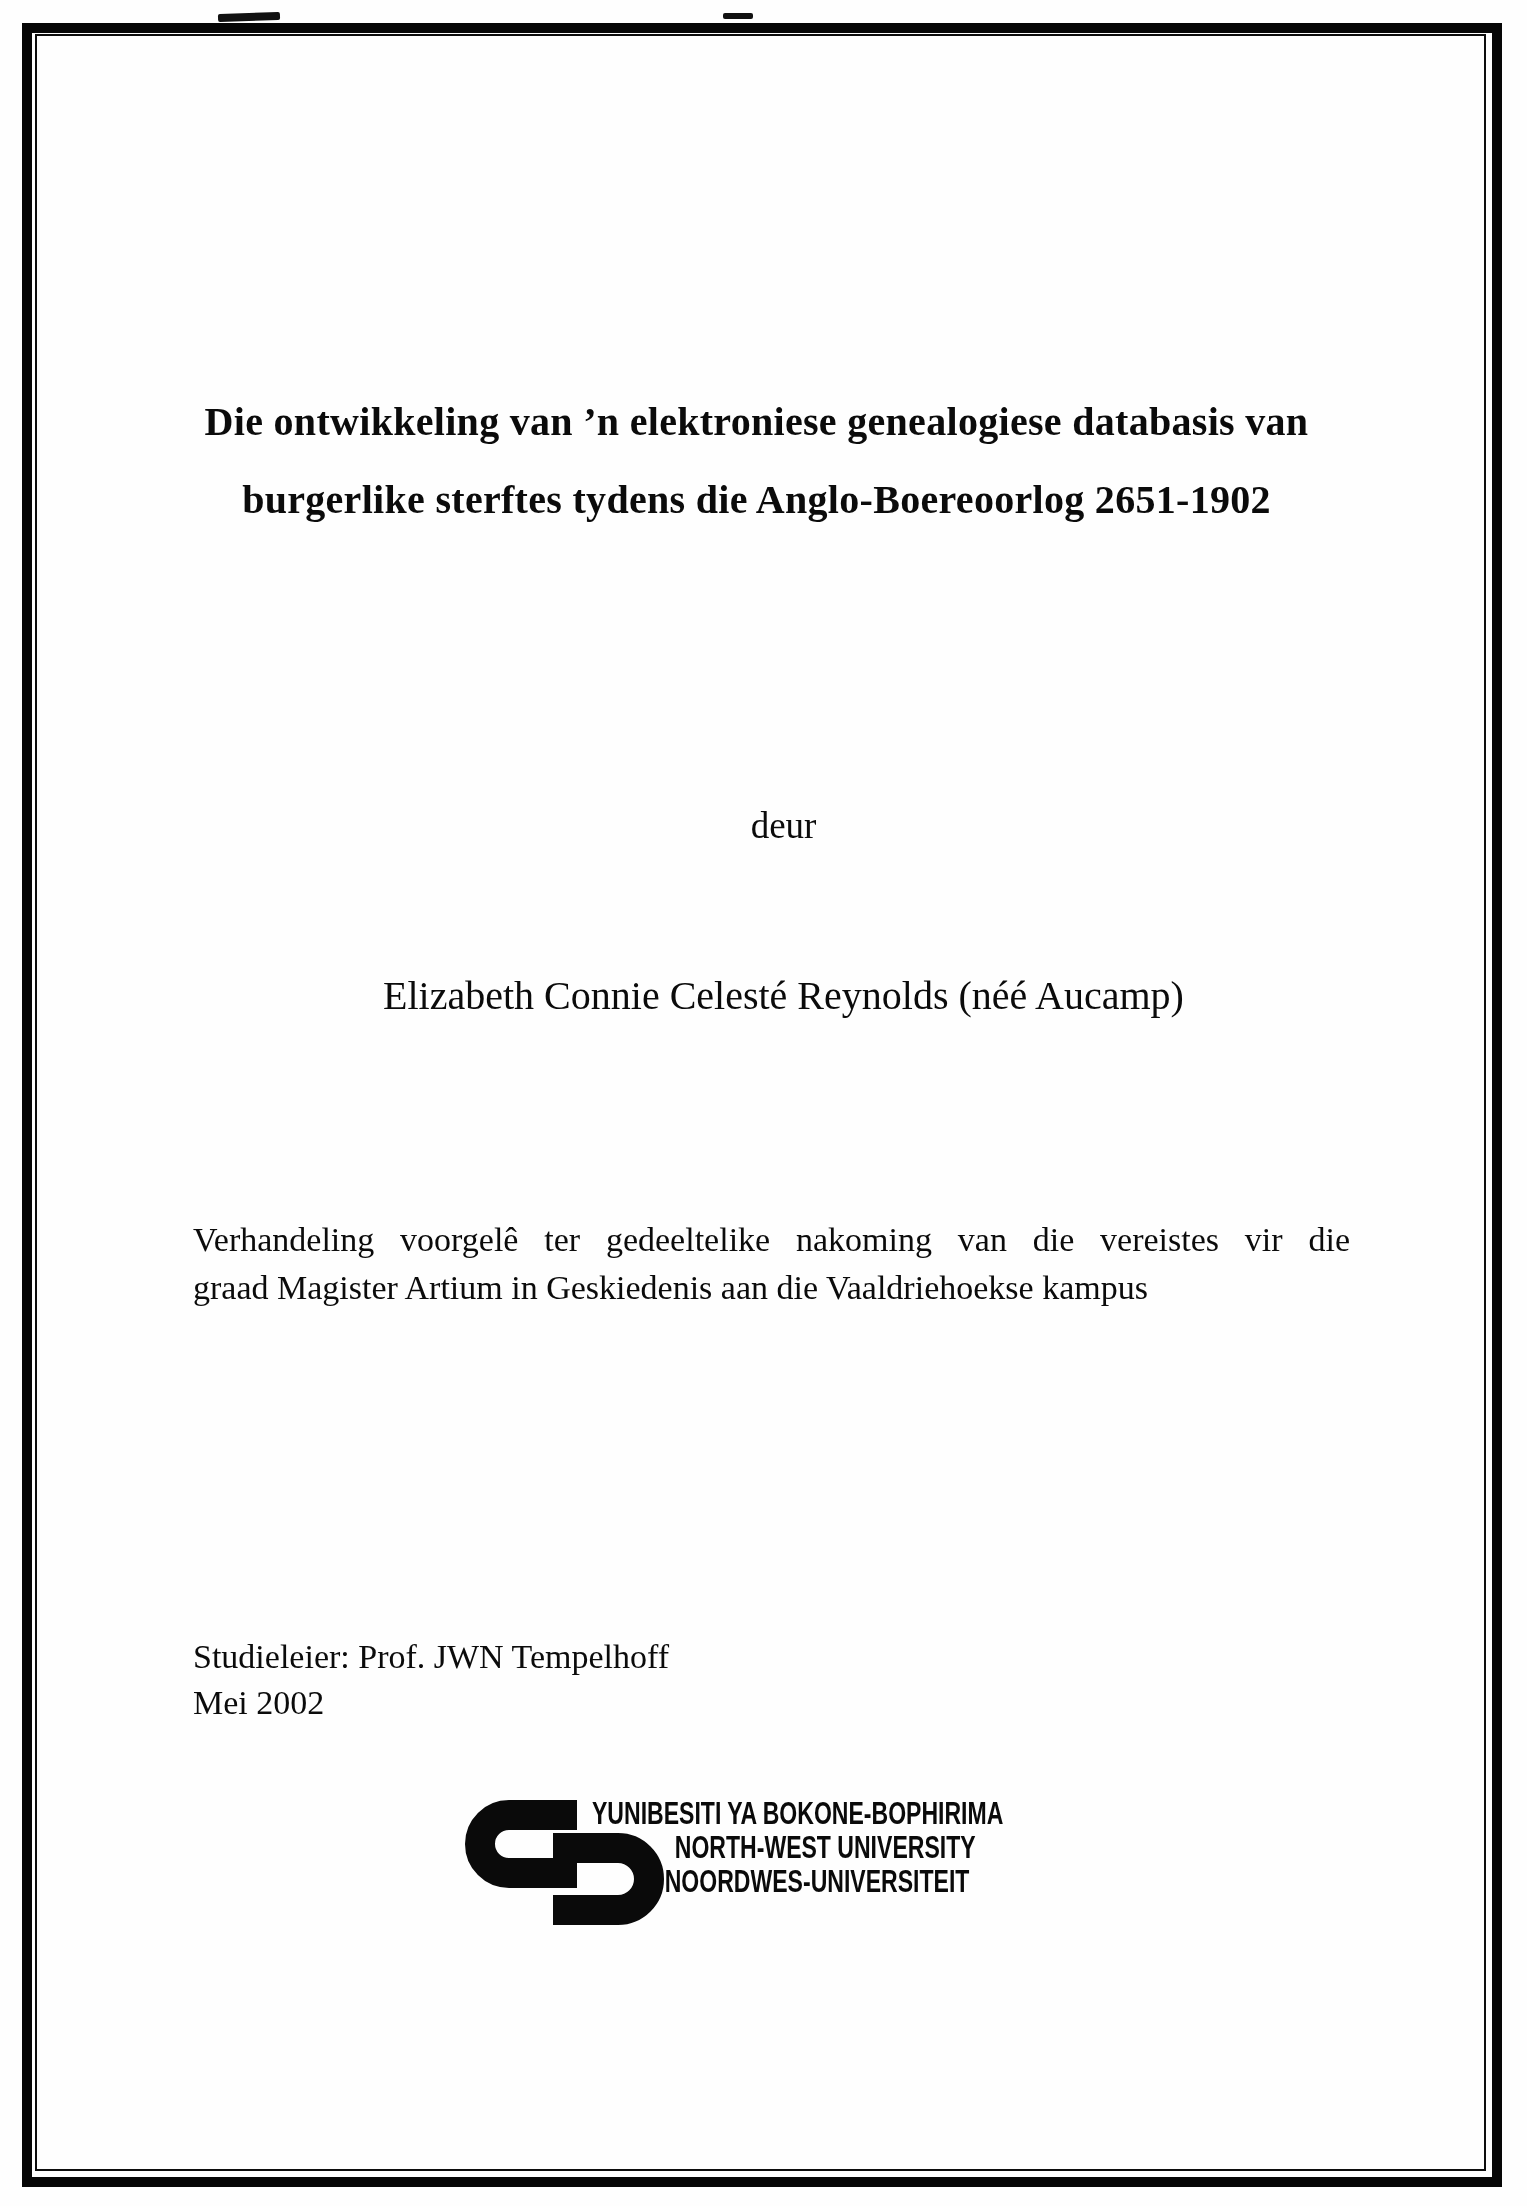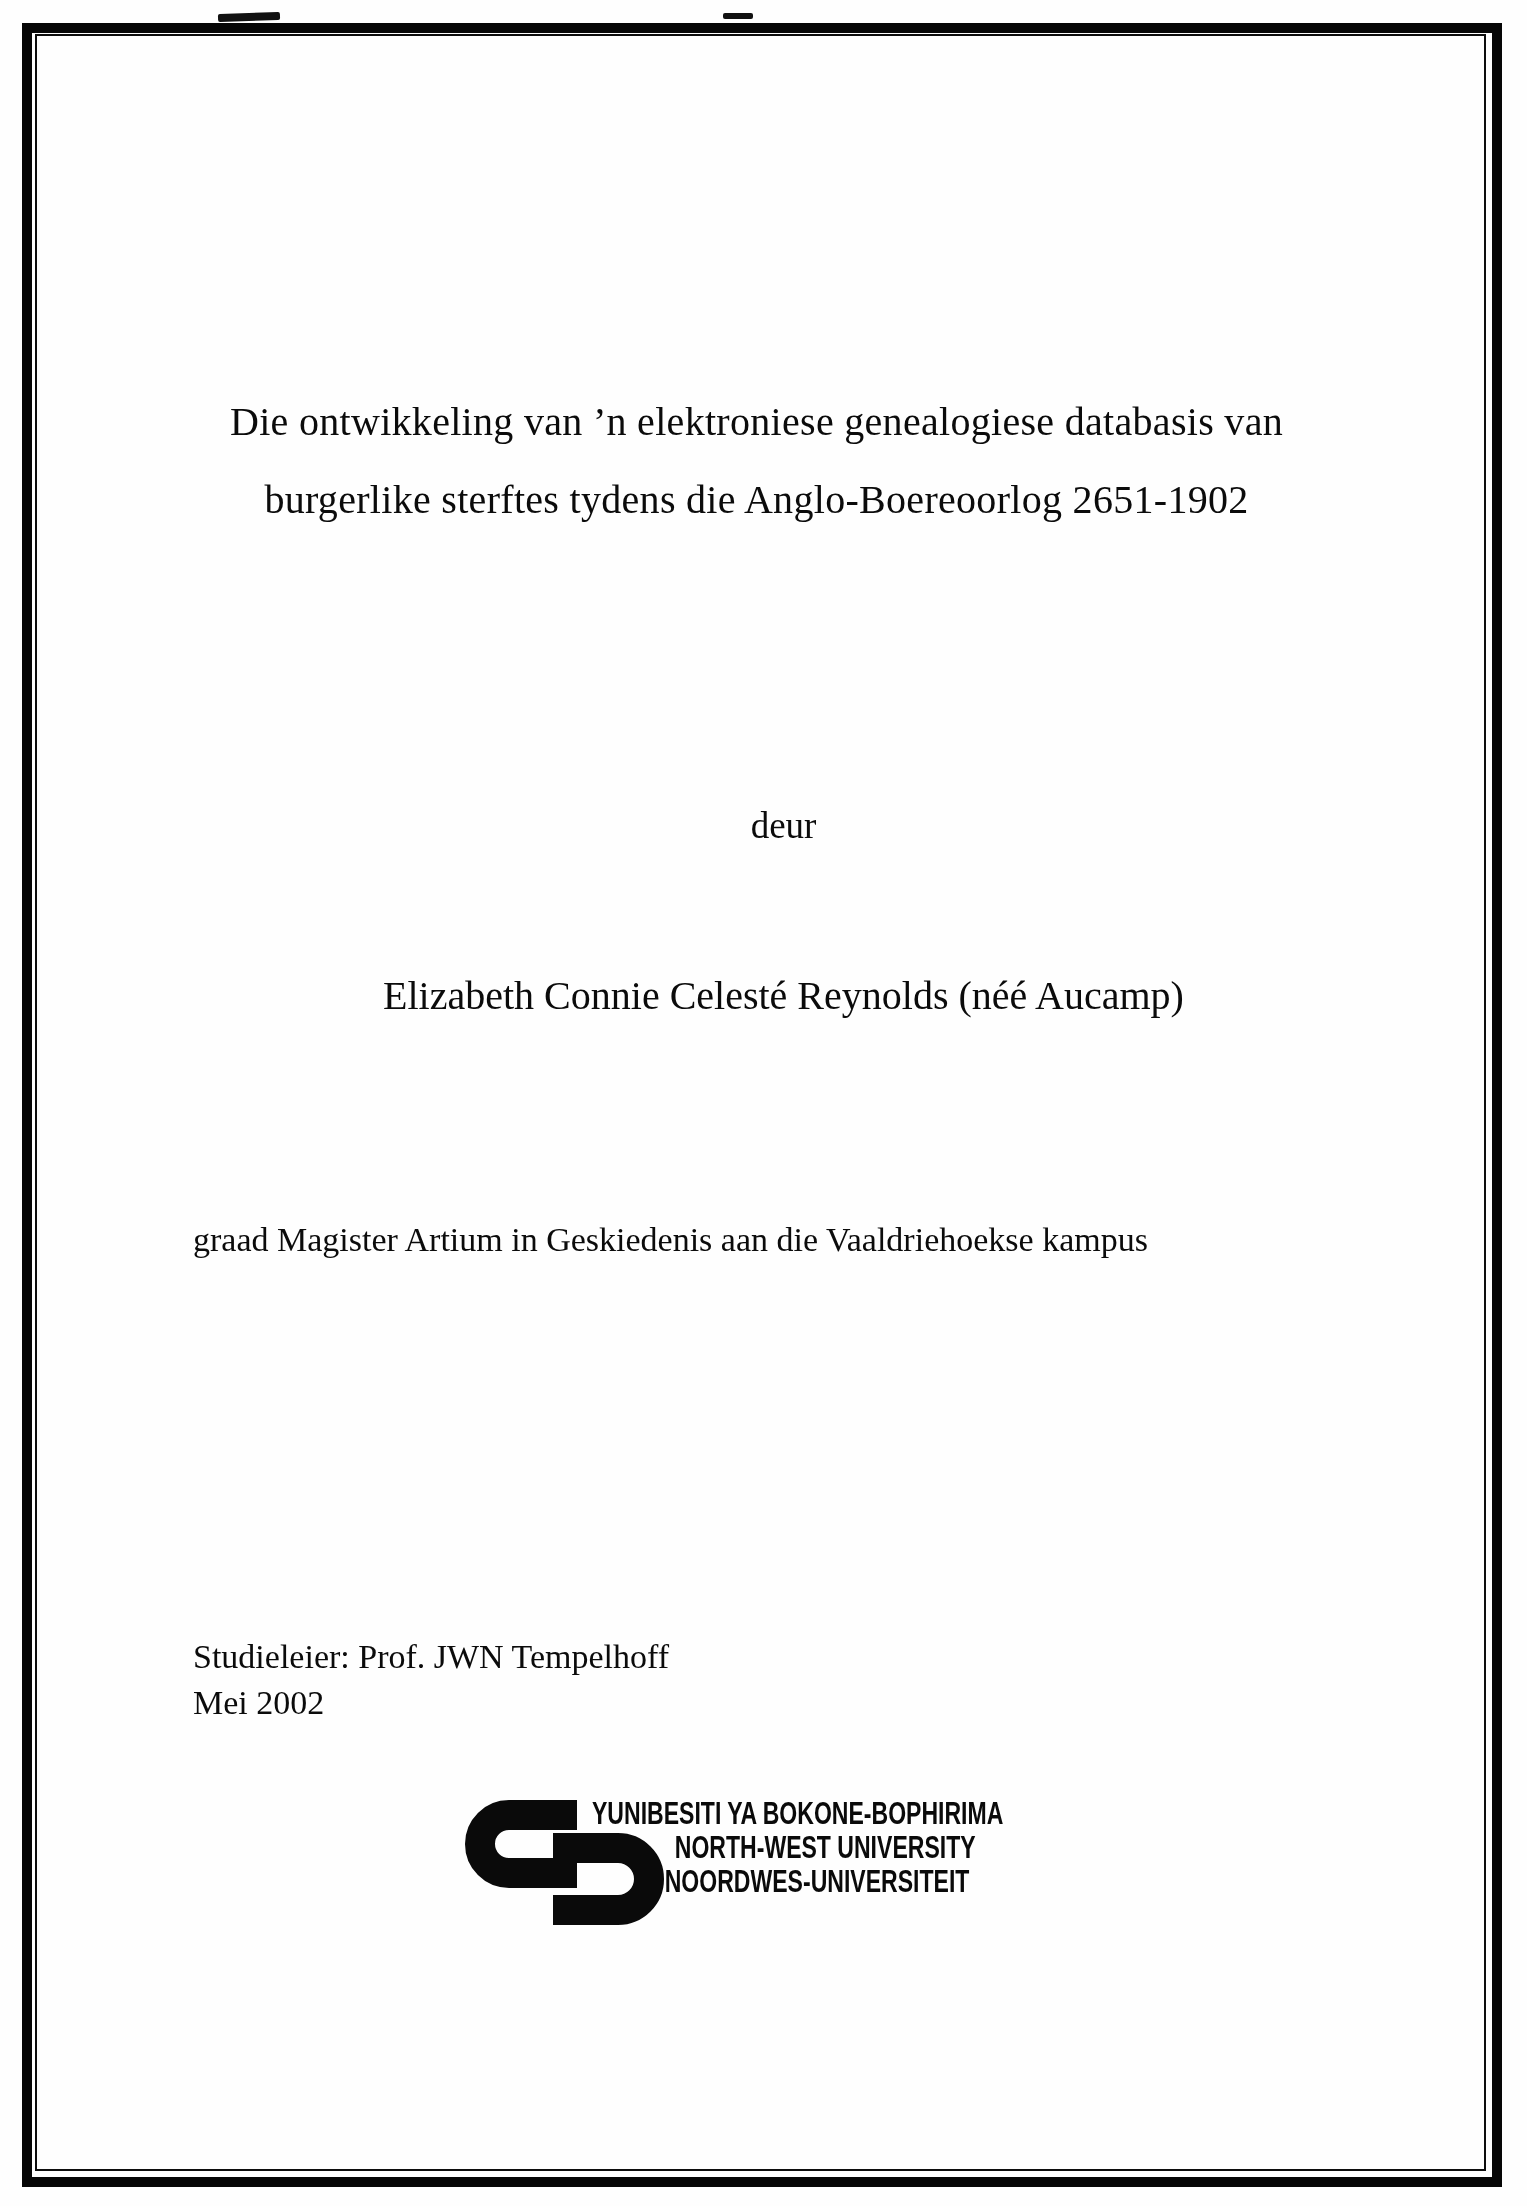--- a/index.html
+++ b/index.html
@@ -36,20 +36,21 @@
     border-radius: 2px;
   }
   .title-block {
     position: absolute;
     left: 0; right: 14px; top: 383px;
     text-align: center;
     font-size: 40px;
     line-height: 78px;
     letter-spacing: 0.3px;
     white-space: nowrap;
+    font-weight: bold;
   }
   .deur-line {
     position: absolute;
     left: 0; right: -40px; top: 806px;
     text-align: center;
     font-size: 37px;
     line-height: 40px;
   }
   .author-line {
     position: absolute;
@@ -111,20 +112,21 @@
   <div class="title-block">
     <div>Die ontwikkeling van ’n elektroniese genealogiese databasis van</div>
     <div>burgerlike sterftes tydens die Anglo-Boereoorlog 2651-1902</div>
   </div>
 
   <div class="deur-line">deur</div>
 
   <div class="author-line">Elizabeth Connie Celesté Reynolds (néé Aucamp)</div>
 
   <div class="statement-block">
+    <div class="just">Verhandeling voorgelê ter gedeeltelike nakoming van die vereistes vir die</div>
     <div><span>graad </span><span class="ital">Magister Artium</span><span> in Geskiedenis aan die Vaaldriehoekse kampus</span></div>
   </div>
 
   <div class="supervisor-block">
     <div>Studieleier: Prof. JWN Tempelhoff</div>
     <div>Mei 2002</div>
   </div>
 
   <svg class="logo-mark" viewBox="0 0 200 128" xmlns="http://www.w3.org/2000/svg" aria-hidden="true">
     <path d="M 112 15 H 44 A 29 29 0 0 0 44 73 H 112" fill="none" stroke="#0a0a0a" stroke-width="30" stroke-linecap="butt"></path>

